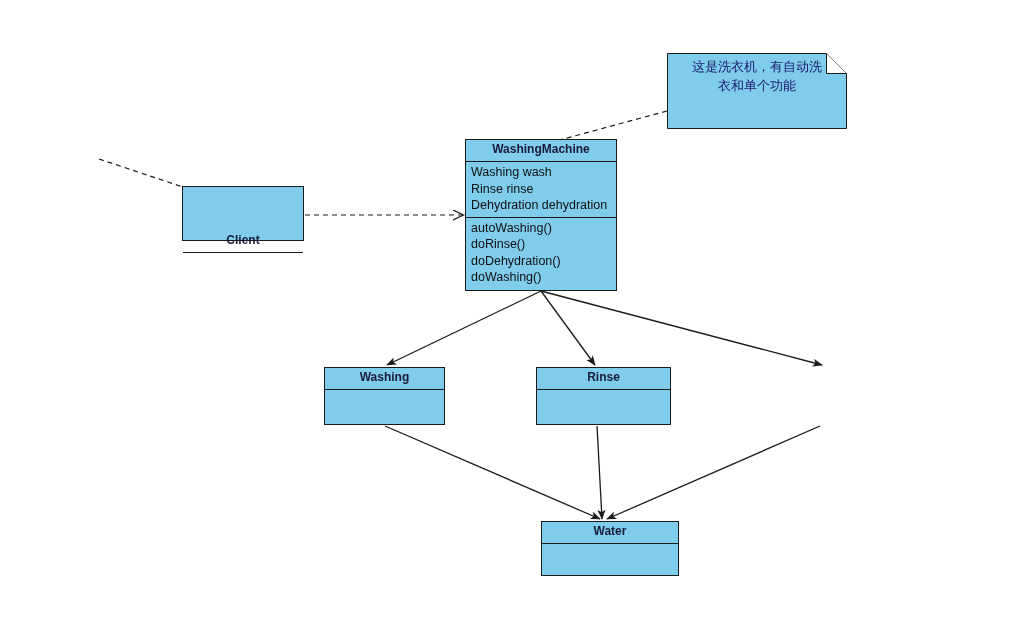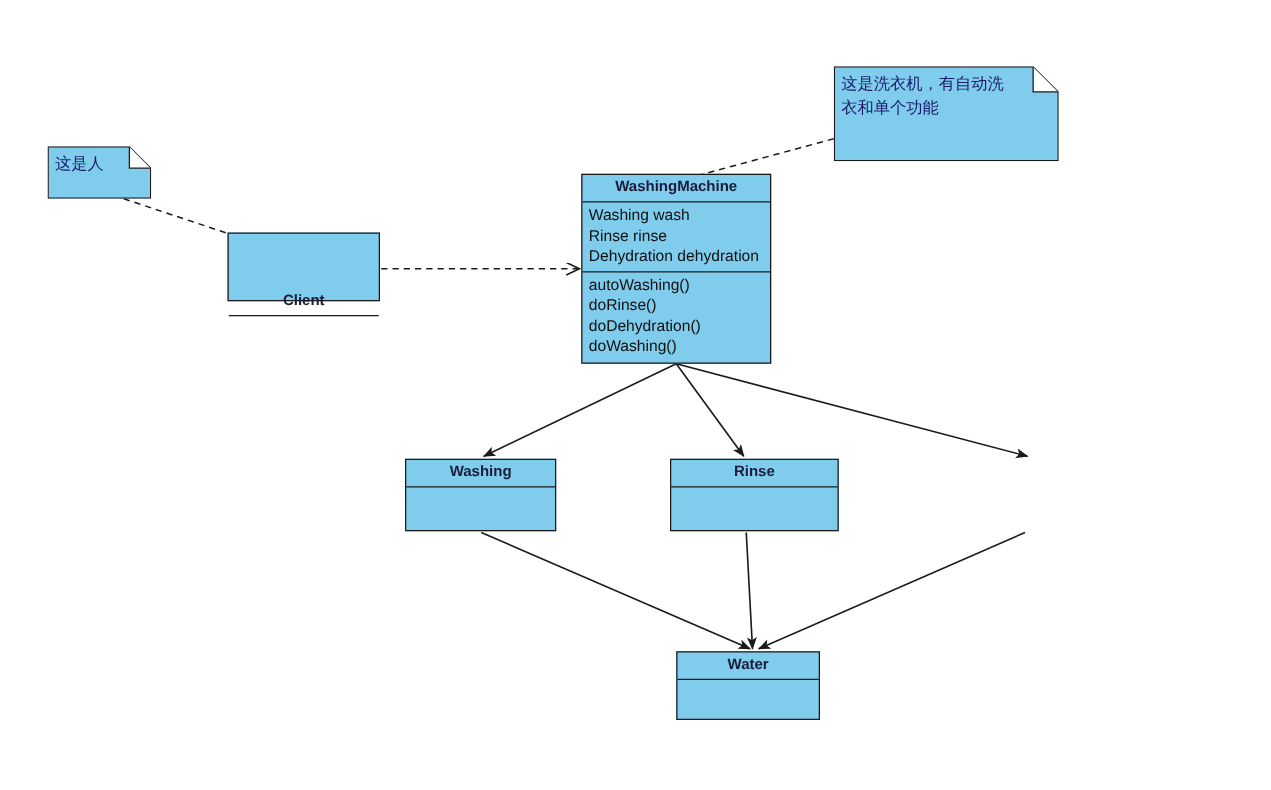--- a/index.html
+++ b/index.html
@@ -57,20 +57,21 @@
     white-space: nowrap;
   }
   .uml-class .cls-compartment.empty {
     padding: 0;
   }
   
   .uml-note {
     position: absolute;
     box-sizing: border-box;
     z-index: 3;
+    text-align: center;
   }
   .uml-note .note-shape {
     position: absolute;
     left: 0;
     top: 0;
     width: 100%;
     height: 100%;
   }
   .uml-note .note-text {
     position: relative;
@@ -102,27 +103,20 @@
         <path d="M667,111 L556,141" fill="none" stroke="#1a1a1a" stroke-width="1.2" stroke-dasharray="5,4"></path>
         <path d="M541,291 L387,365" fill="none" stroke="#1a1a1a" stroke-width="1.3" marker-end="url(#arrow-filled)"></path>
         <path d="M541,291 L595,365" fill="none" stroke="#1a1a1a" stroke-width="1.3" marker-end="url(#arrow-filled)"></path>
         <path d="M541,291 L822,365" fill="none" stroke="#1a1a1a" stroke-width="1.3" marker-end="url(#arrow-filled)"></path>
         <path d="M385,426 L600,519" fill="none" stroke="#1a1a1a" stroke-width="1.3" marker-end="url(#arrow-filled)"></path>
         <path d="M597,426 L602,519" fill="none" stroke="#1a1a1a" stroke-width="1.3" marker-end="url(#arrow-filled)"></path>
         <path d="M820,426 L607,519" fill="none" stroke="#1a1a1a" stroke-width="1.3" marker-end="url(#arrow-filled)"></path>
       </g>
   </svg>
 
-  <div class="uml-note" id="n-note-person" style="left: 38px; top: 117px; width: 83px; height: 42px;">
-    <svg class="note-shape" viewBox="0 0 83 42" preserveAspectRatio="none">
-      <path d="M0.5,0.5 L65.5,0.5 L82.5,17.5 L82.5,41.5 L0.5,41.5 Z" fill="#7FCCEC" stroke="#1a1a1a" stroke-width="1"></path>
-      <path d="M65.5,0.5 L65.5,17.5 L82.5,17.5" fill="#ffffff" stroke="#1a1a1a" stroke-width="1"></path>
-    </svg>
-    <div class="note-text">这是人</div>
-  </div>
 
   <div class="uml-note" id="n-note-washing-machine" style="left: 667px; top: 53px; width: 180px; height: 76px;">
     <svg class="note-shape" viewBox="0 0 180 76" preserveAspectRatio="none">
       <path d="M0.5,0.5 L159.5,0.5 L179.5,20.5 L179.5,75.5 L0.5,75.5 Z" fill="#7FCCEC" stroke="#1a1a1a" stroke-width="1"></path>
       <path d="M159.5,0.5 L159.5,20.5 L179.5,20.5" fill="#ffffff" stroke="#1a1a1a" stroke-width="1"></path>
     </svg>
     <div class="note-text">这是洗衣机，有自动洗
 衣和单个功能</div>
   </div>
 
@@ -150,18 +144,18 @@
       <div class="member">doWashing()</div>
     </div>
   </div>
 
   <div class="uml-class" id="c-class-rinse" style="left: 536px; top: 367px; width: 135px; height: 58px;">
     <div class="cls-name" style="height: 18px;">Rinse</div>
     <div class="cls-compartment empty"></div>
   </div>
 
 
-  <div class="uml-class" id="c-class-water" style="left: 541px; top: 521px; width: 115px; height: 55px;">
+  <div class="uml-class" id="c-class-water" style="left: 541px; top: 521px; width: 138px; height: 55px;">
     <div class="cls-name" style="height: 18px;">Water</div>
     <div class="cls-compartment empty"></div>
   </div>
 
 </div>
 
 </body></html>

